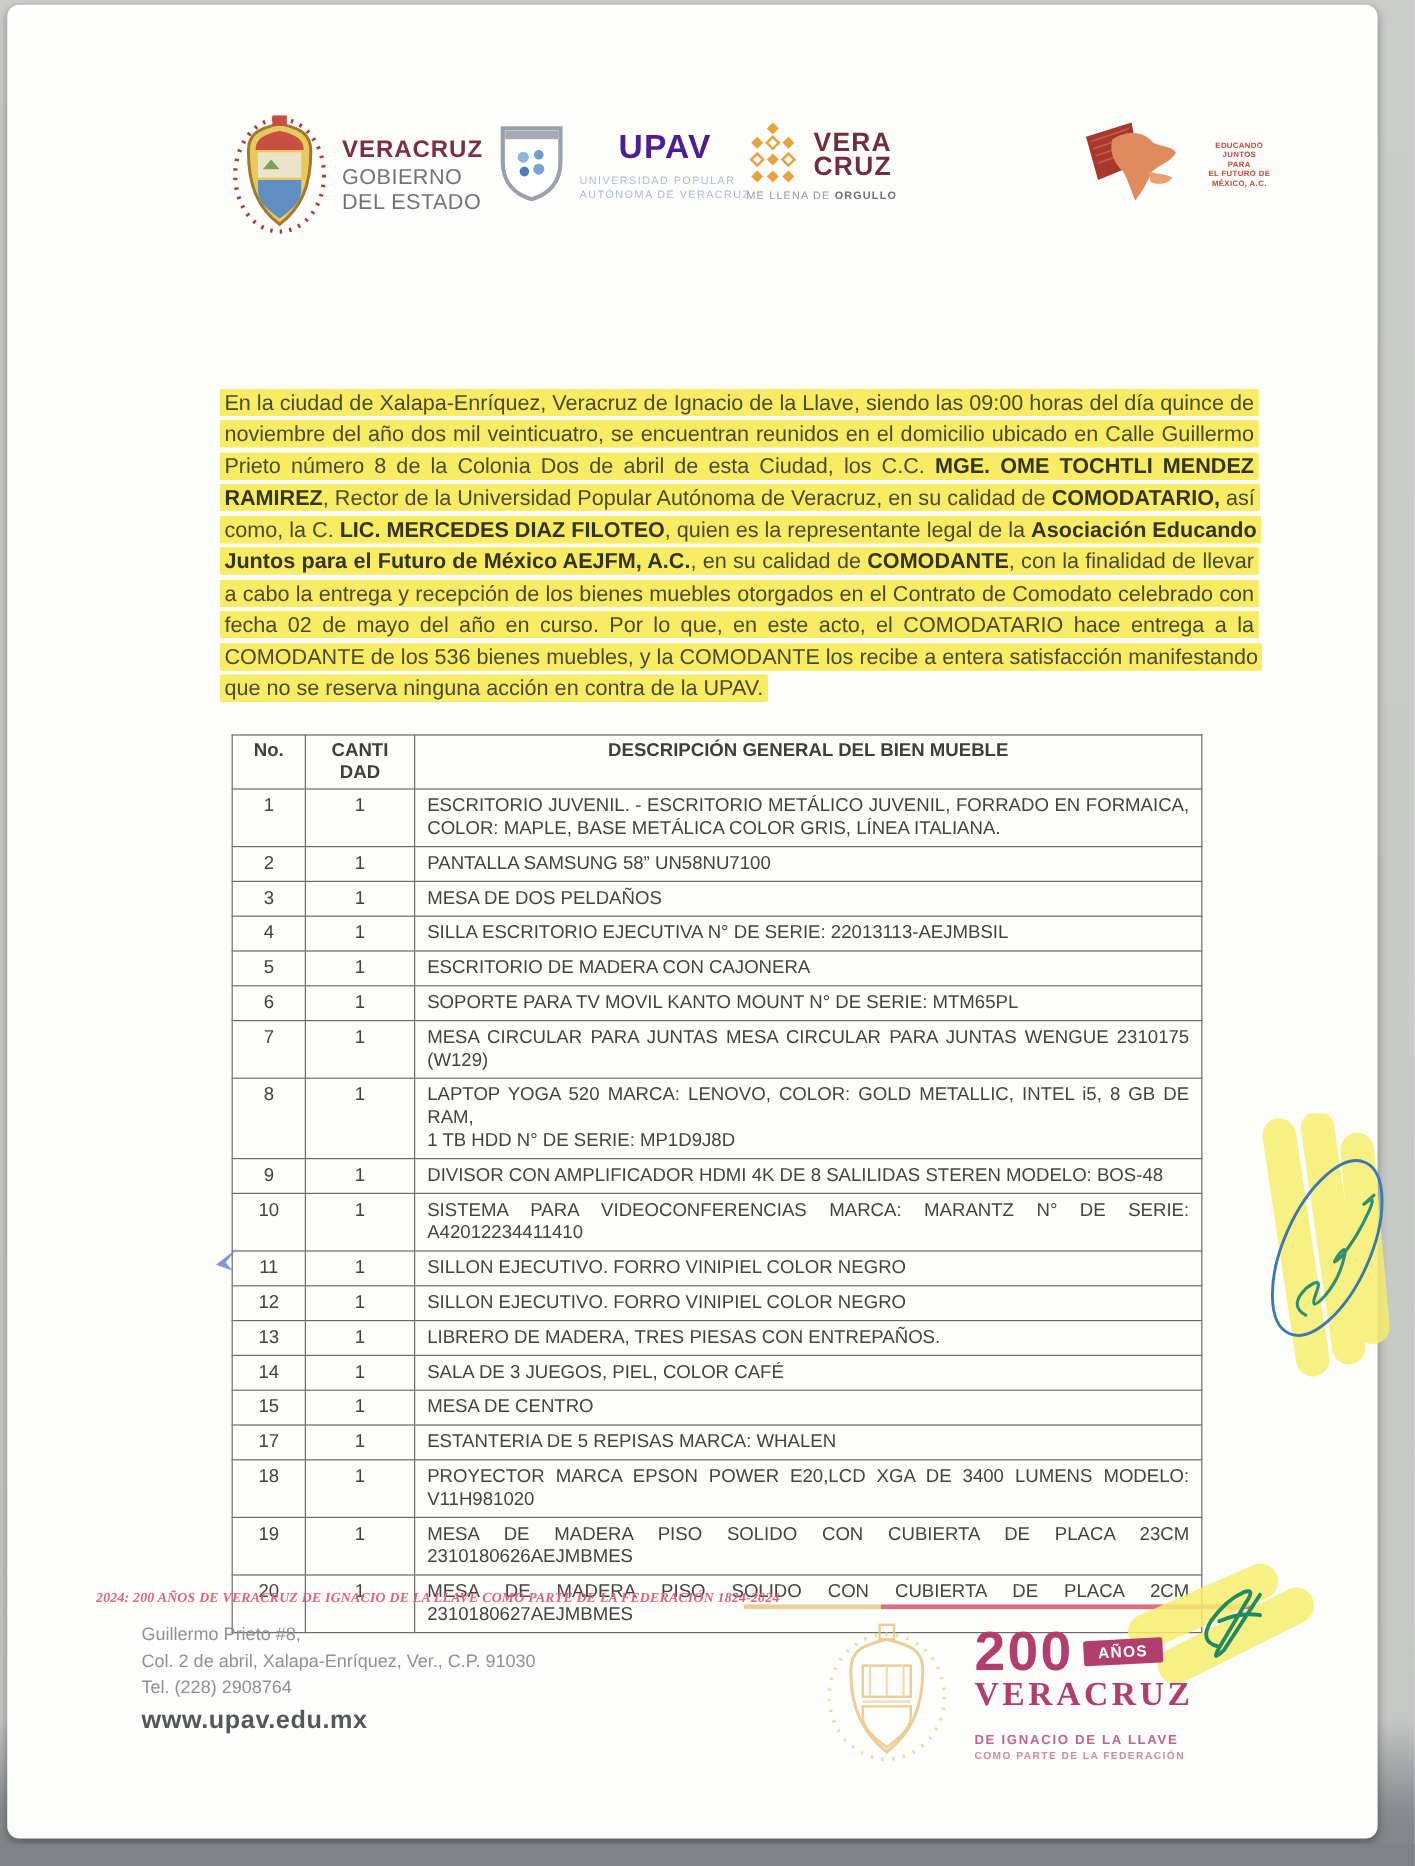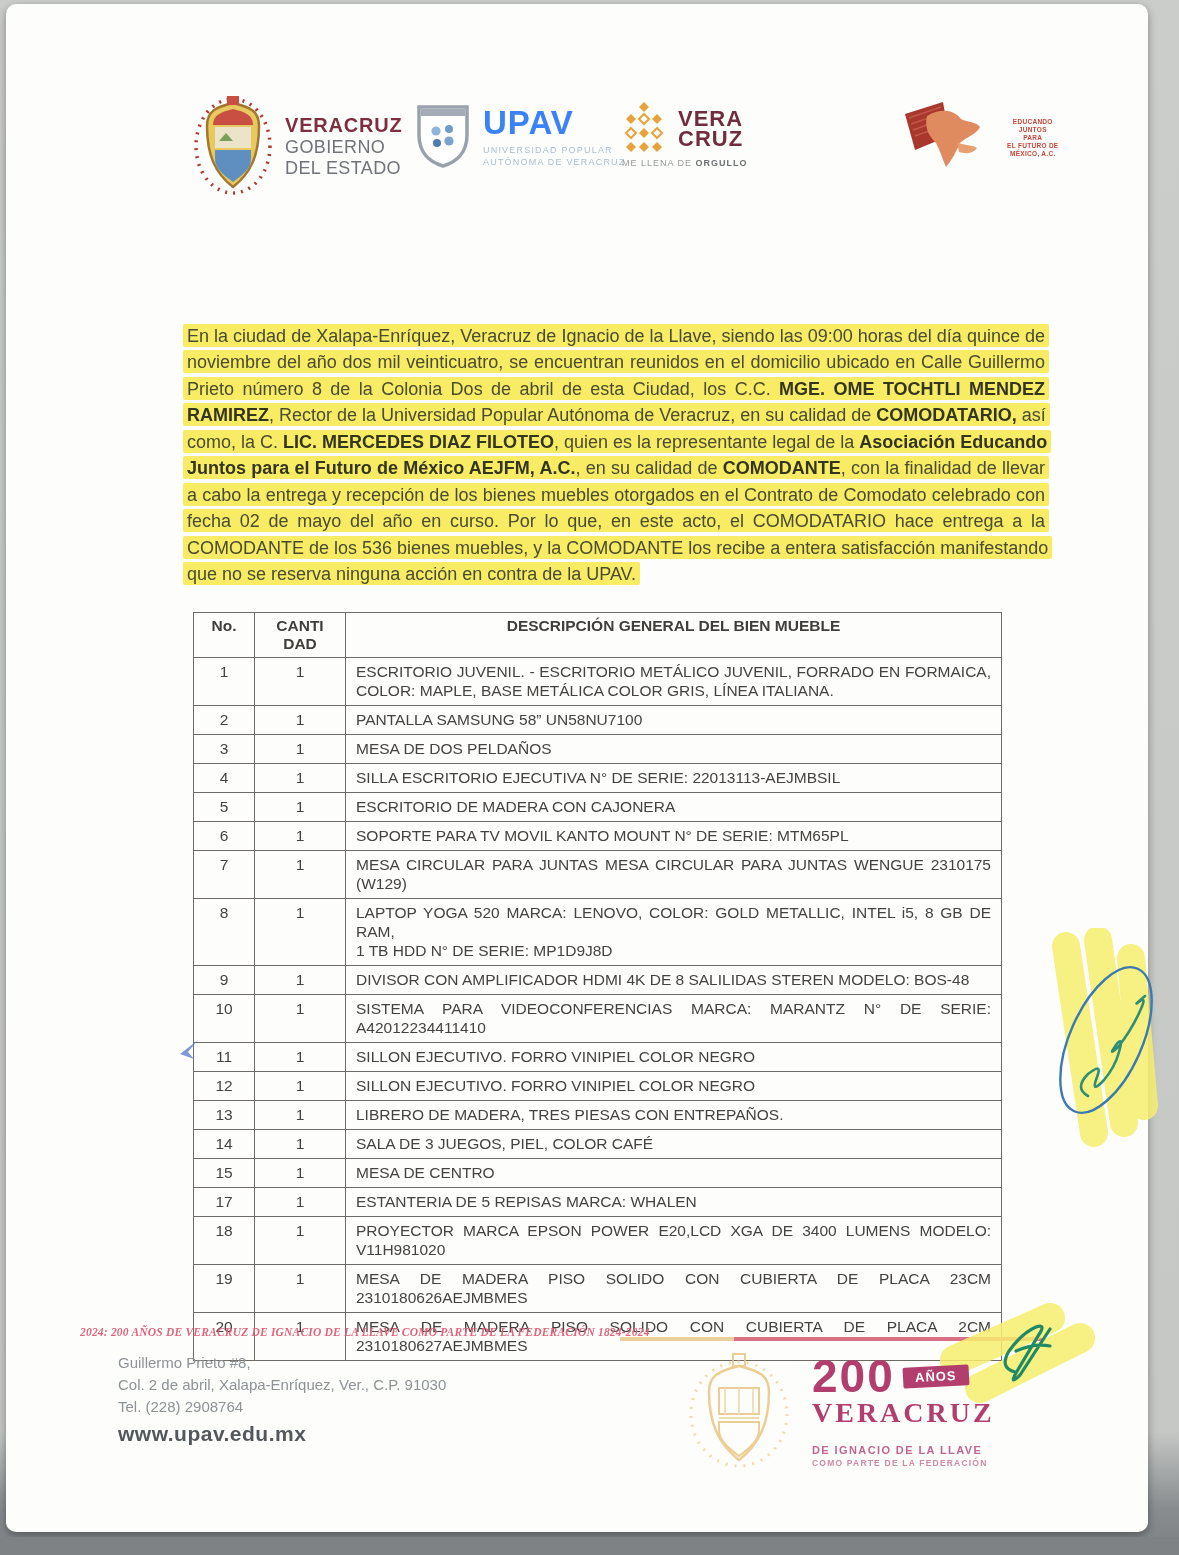--- a/index.html
+++ b/index.html
@@ -7,21 +7,21 @@
        background:linear-gradient(180deg,#cbcdcb 0%,#c6c8c6 92%,#888c8e 97%,#7e8284 100%);}
   .page{position:relative;width:1179px;height:1555px;overflow:hidden;}
   .paper{position:absolute;left:6px;top:4px;width:1142px;height:1528px;background:#fdfdfb;
          border-radius:10px;box-shadow:0 3px 8px rgba(0,0,0,.35);}
   .abs{position:absolute;}
 
   
   .logo-row-item{display:flex;align-items:center;gap:12px;}
   .gob-text{font-size:18px;color:#70747a;line-height:21px;letter-spacing:.4px;}
   .gob-brand{font-size:20px;font-weight:bold;color:#7d2f3e;letter-spacing:.8px;}
-  .upav-text .upav-acronym{font-size:33px;font-weight:bold;color:#3b82f6;letter-spacing:1px;line-height:36px;}
+  .upav-text .upav-acronym{font-size:28px;font-weight:bold;color:#4c1d95;letter-spacing:1px;line-height:36px;text-align:center;}
   .upav-sub{font-size:9px;color:#a9bed2;letter-spacing:1.2px;line-height:12px;margin-top:3px;}
   .vc-word{font-size:22px;font-weight:bold;color:#6f2d3d;line-height:20px;letter-spacing:1px;}
   .vc-tagline{font-size:9px;color:#97999c;letter-spacing:1px;}
   .vc-tagline b{color:#6d7073;}
   .aejfm-lines{font-size:6.5px;font-weight:bold;color:#c6473a;line-height:8px;text-align:center;letter-spacing:.3px;}
 
   
   .doc-title{left:0;right:30px;top:240px;text-align:center;font-size:24px;font-weight:bold;
              color:#3e4246;line-height:33px;letter-spacing:.6px;}
 

